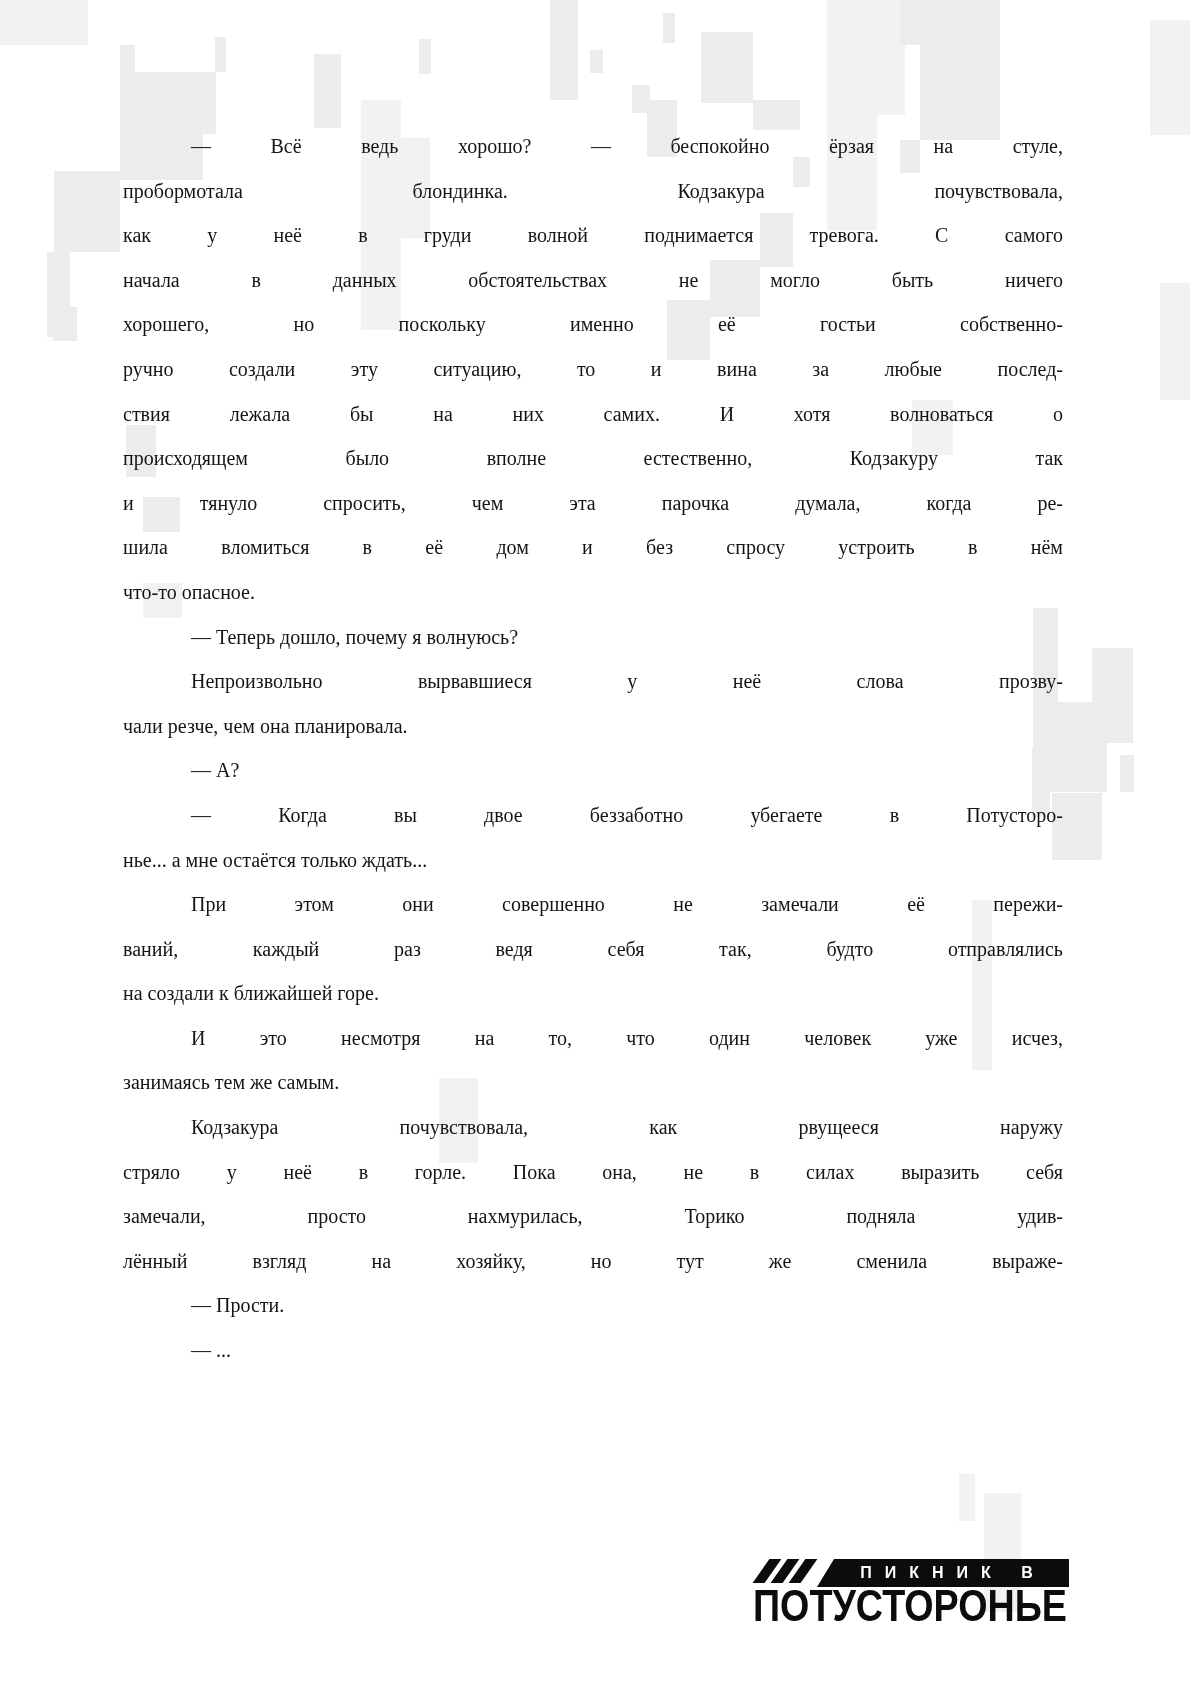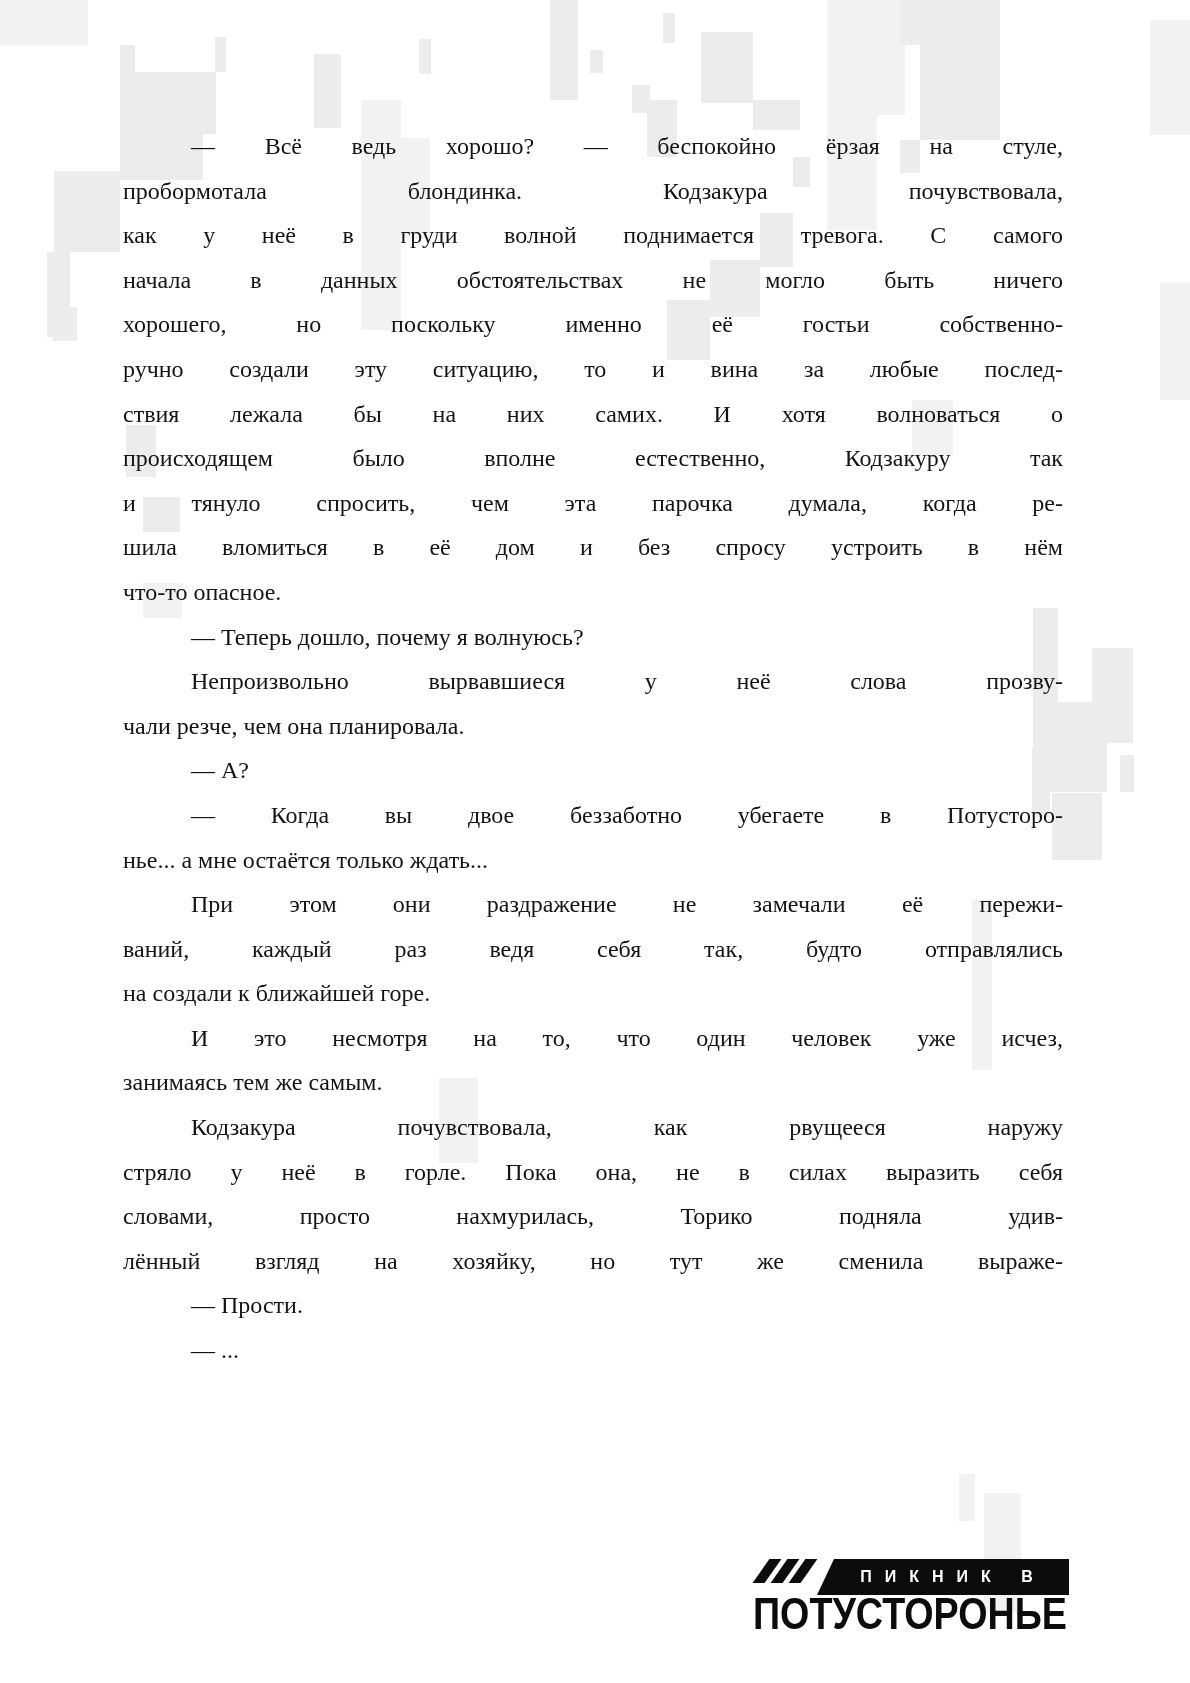--- a/index.html
+++ b/index.html
@@ -16,21 +16,21 @@
     background: #ececec;
   }
   .decor.light { background: #f2f2f2; }
 
   #body-text {
     position: absolute;
     left: 123px;
     top: 124px;
     width: 940px;
     color: #141414;
-    font-size: 24px;
+    font-size: 20px;
     z-index: 2;
   }
   .para { margin: 0; padding: 0; }
   .line {
     height: 44.6px;
     line-height: 44.6px;
     overflow: hidden;
     text-align: justify;
     text-align-last: justify;
     white-space: normal;
@@ -41,21 +41,21 @@
   #logo {
     position: absolute;
     top: 1559px;
     right: 121px;
     width: 318px;
     z-index: 3;
   }
   #logo-bar {
     display: flex;
     align-items: stretch;
-    height: 36px;
+    height: 28px;
   }
   .logo-stripe {
     width: 12px;
     height: 24px;
     background: #0c0c0c;
     transform: skewX(-35deg);
     margin-right: 6px;
   }
   .logo-stripe:first-child { margin-left: 10px; }
   #logo-bar-main {
@@ -152,30 +152,30 @@
       <div class="line first last">— Теперь дошло, почему я волнуюсь?</div>
       <div class="para"></div>
       <div class="line first">Непроизвольно вырвавшиеся у неё слова прозву-</div>
       <div class="line last">чали резче, чем она планировала.</div>
       <div class="para"></div>
       <div class="line first last">— А?</div>
       <div class="para"></div>
       <div class="line first">— Когда вы двое беззаботно убегаете в Потусторо-</div>
       <div class="line last">нье... а мне остаётся только ждать...</div>
       <div class="para"></div>
-      <div class="line first">При этом они раздражение не замечали её пережи-</div>
+      <div class="line first">При этом они совершенно не замечали её пережи-</div>
       <div class="line">ваний, каждый раз ведя себя так, будто отправлялись</div>
       <div class="line last">на создали к ближайшей горе.</div>
       <div class="para"></div>
       <div class="line first">И это несмотря на то, что один человек уже исчез,</div>
       <div class="line last">занимаясь тем же самым.</div>
       <div class="para"></div>
       <div class="line first">Кодзакура почувствовала, как рвущееся наружу</div>
       <div class="line">стряло у неё в горле. Пока она, не в силах выразить себя</div>
-      <div class="line">словами, просто нахмурилась, Торико подняла удив-</div>
+      <div class="line">замечали, просто нахмурилась, Торико подняла удив-</div>
       <div class="line">лённый взгляд на хозяйку, но тут же сменила выраже-</div>
       <div class="para"></div>
       <div class="line first last">— Прости.</div>
       <div class="para"></div>
       <div class="line first last">— ...</div>
       <div class="para"></div>
     </div>
 
   <div id="logo">
     <div id="logo-bar">

